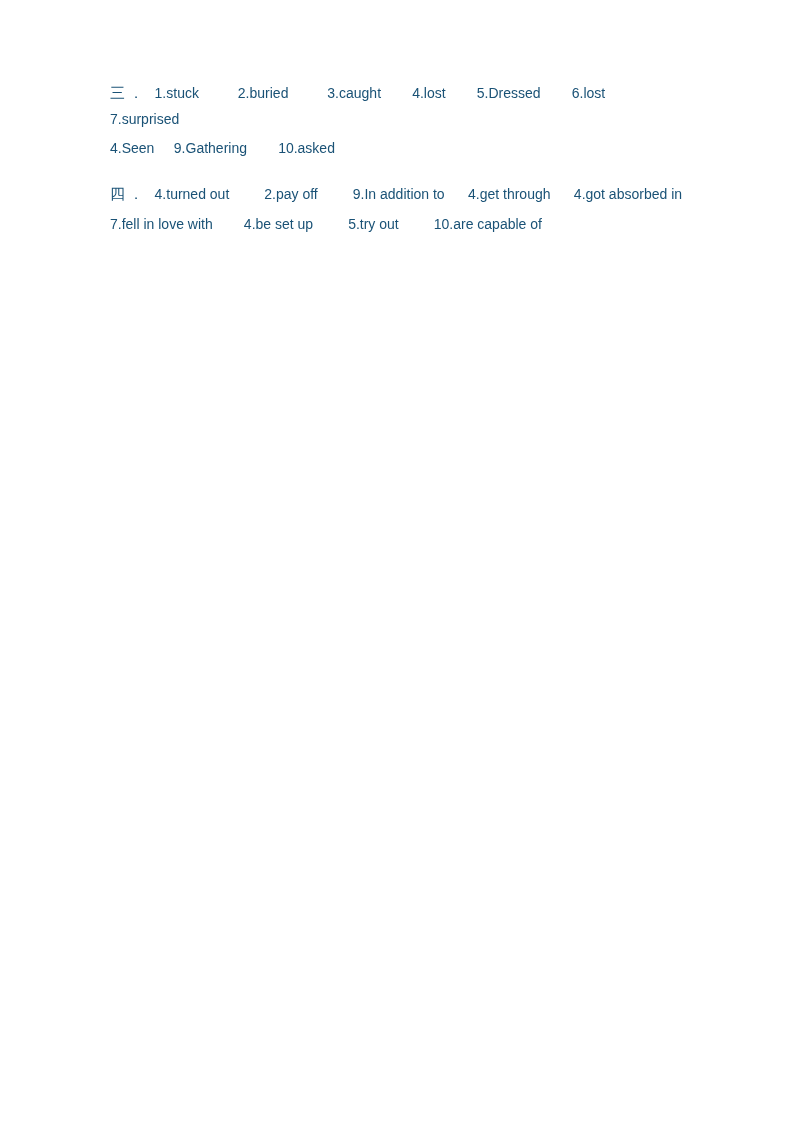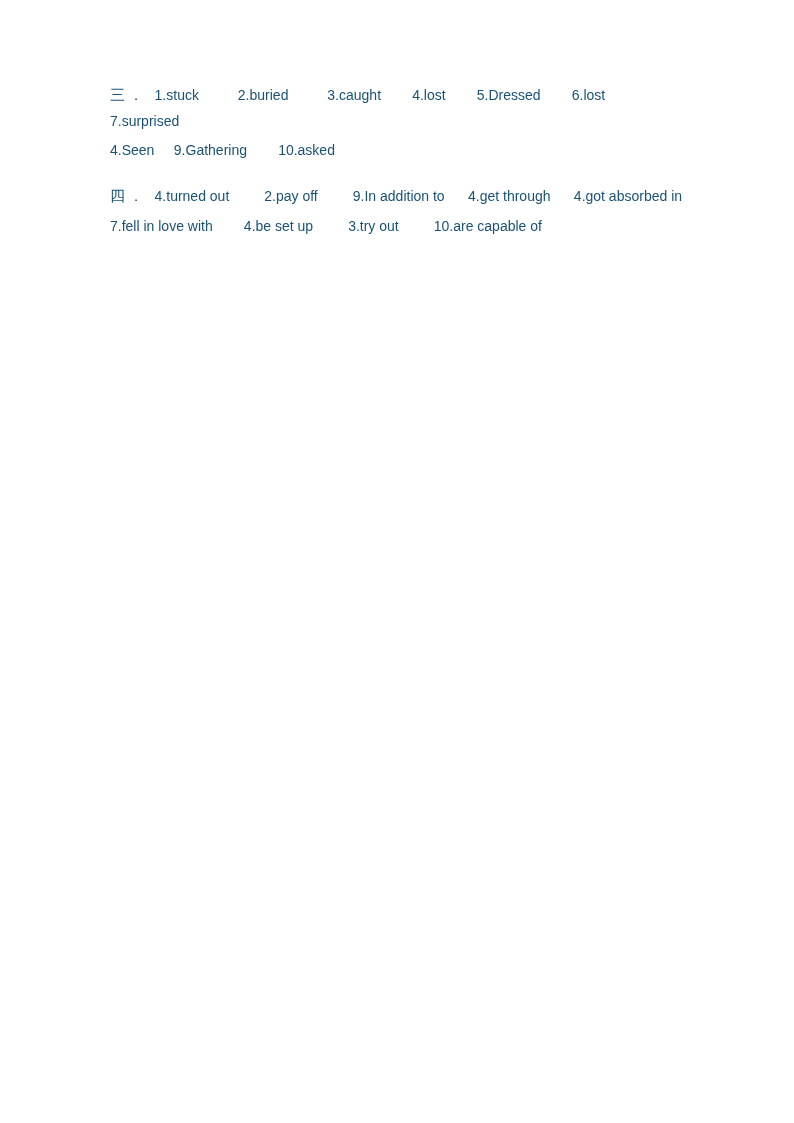--- a/index.html
+++ b/index.html
@@ -9,22 +9,21 @@
     }
     body {
       background: #ffffff;
       font-family: Arial, sans-serif;
       font-size: 14px;
       width: 794px;
       min-height: 1123px;
       color: #1a5276;
     }
     .content {
-      padding: 64px 110px 40px 110px;
-      margin-top: 18px;
+      padding: 80px 110px 40px 110px;
     }
     .section {
       margin-bottom: 20px;
       line-height: 1.8;
     }
     .chinese-char {
       font-size: 15px;
       color: #1a5276;
       font-family: SimSun, serif;
     }
@@ -79,19 +78,19 @@
       &nbsp;&nbsp;&nbsp;&nbsp;
       <span>4.get through</span>
       &nbsp;&nbsp;&nbsp;&nbsp;
       <span>4.got absorbed in</span>
     </div>
     <div class="section-row">
       <span>7.fell in love with</span>
       &nbsp;&nbsp;&nbsp;&nbsp;&nbsp;&nbsp;
       <span>4.be set up</span>
       &nbsp;&nbsp;&nbsp;&nbsp;&nbsp;&nbsp;&nbsp;
-      <span>3.try out</span>
+      <span>5.try out</span>
       &nbsp;&nbsp;&nbsp;&nbsp;&nbsp;&nbsp;&nbsp;
       <span>10.are capable of</span>
     </div>
   </div>
 
 </div>
 
 </body></html>

